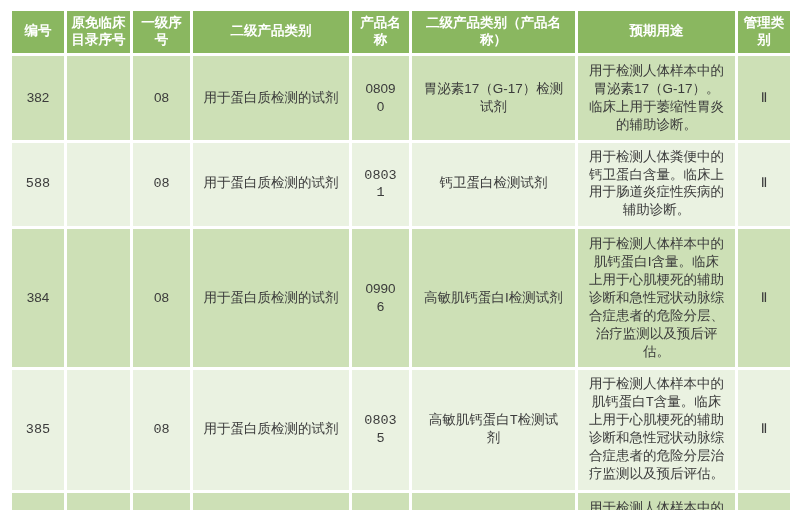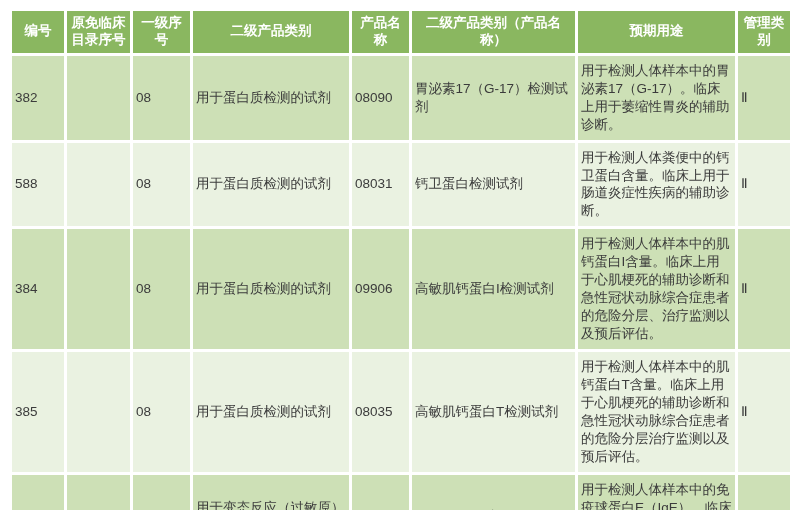--- a/index.html
+++ b/index.html
@@ -37,27 +37,28 @@
     font-weight: bold;
     text-align: center;
     vertical-align: middle;
     padding: 4px 2px;
     line-height: 1.25;
     height: 32px;
   }
   table.catalog td {
     font-size: 13.5px;
     color: var(--text-dark);
+    text-align: center;
     vertical-align: middle;
-    padding: 6px 3px;
+    padding: 6px 10px;
     line-height: 1.33;
     word-break: break-all;
   }
   tr.row-dark td { background: var(--row-dark); }
-  tr.row-light td { background: var(--row-light); }
+  tr.row-light td { background: var(--row-light); font-family: Liberation Mono, monospace; }
   td.use-cell { padding-left: 5px; padding-right: 5px; }
 </style>
 </head>
 <body>
 
 <div class="page">
   <table class="catalog">
     <colgroup>
       <col style="width:52px">
       <col style="width:63px">

